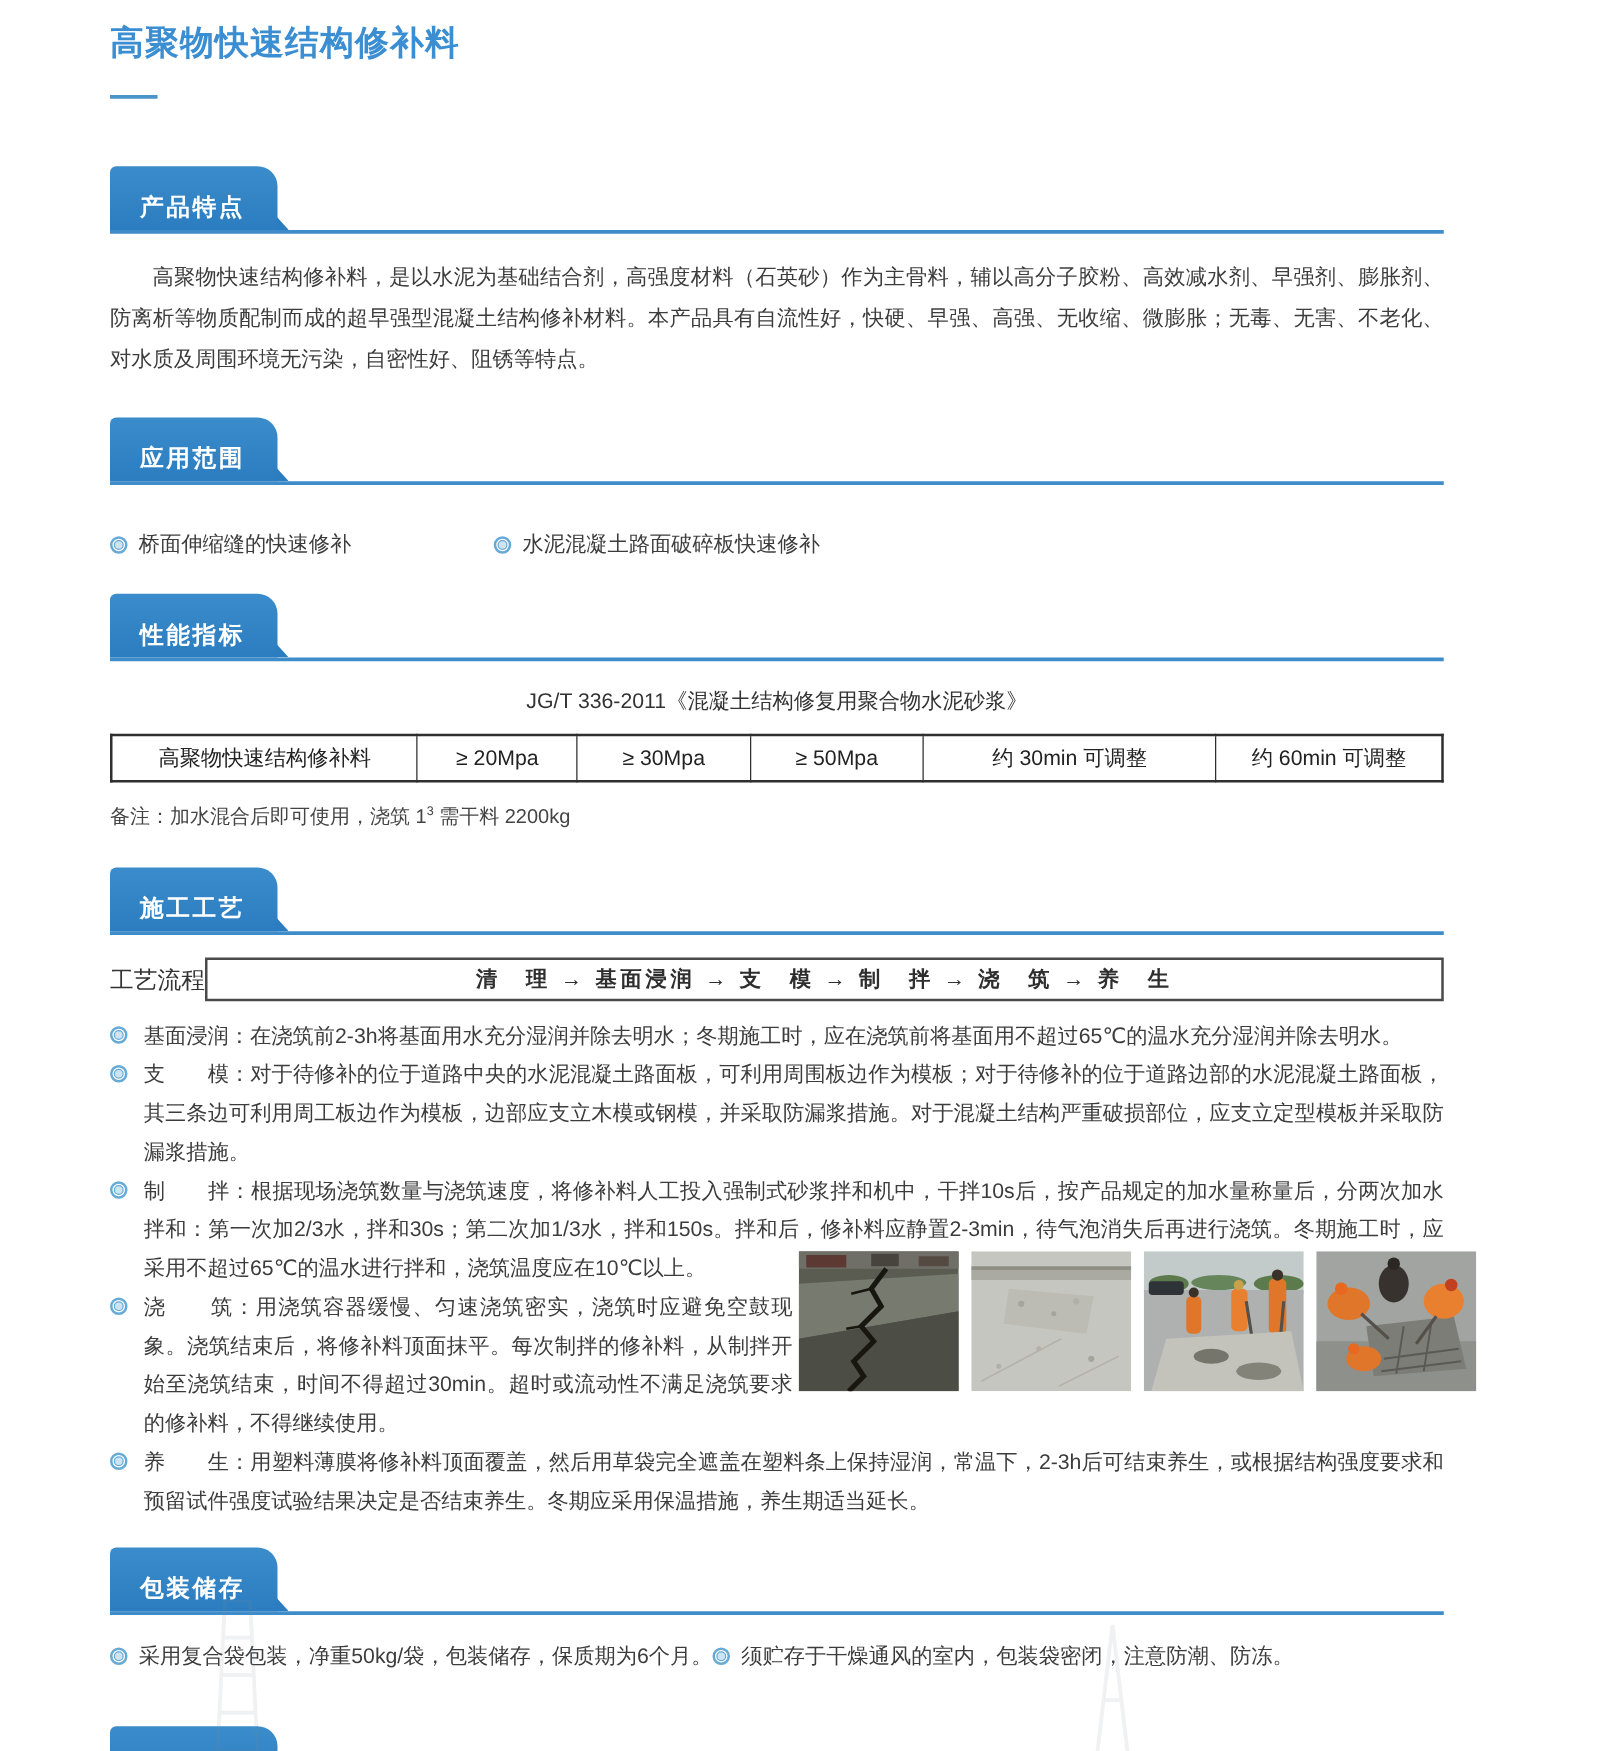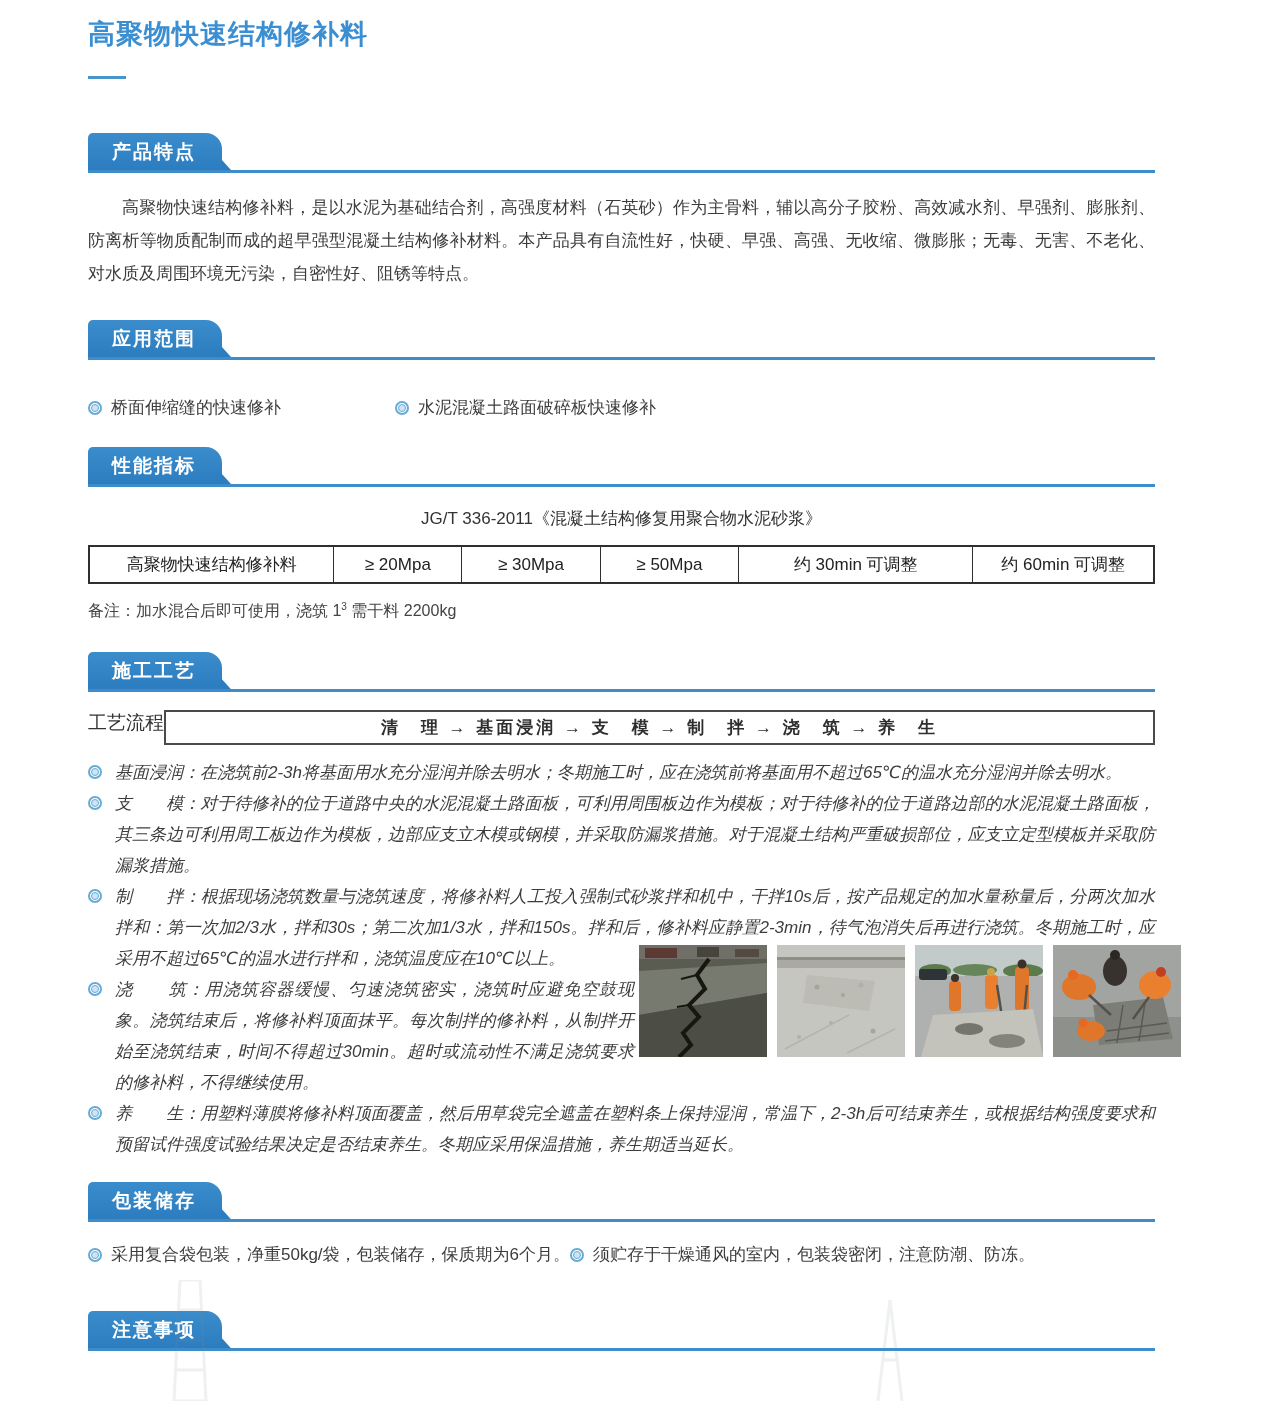--- a/index.html
+++ b/index.html
@@ -14,21 +14,21 @@
   
   .doc-title { padding-top:16px; font-size:27px; font-weight:bold; color:#3a8ed1; letter-spacing:1px; }
   .title-dash { width:38px; height:3px; background:#4a94cc; margin-top:24px; }
 
   
   .section-header { border-bottom:3px solid #3e8cc9; line-height:0; }
   .tab {
     display:inline-block; position:relative; line-height:normal;
     background:linear-gradient(#3a8ccb,#2c7dc0); color:#ffffff;
     font-size:19px; font-weight:bold; letter-spacing:2px;
-    padding:6px 26px 5px 24px; border-radius:5px 16px 0 0;
+    padding:20px 26px 5px 24px; border-radius:5px 16px 0 0;
   }
   .tab::after {
     content:''; position:absolute; right:-9px; bottom:0; width:10px; height:11px;
     background:#2c7dc0; clip-path:polygon(0 0,100% 100%,0 100%);
   }
 
   .mt-sec { margin-top:54px; }
   .body-par {
     margin-top:18px; font-size:17px; line-height:33px; color:#3c3c3c;
     text-indent:2em; text-align:justify;
@@ -56,27 +56,27 @@
     padding:6px 4px; border:1px solid #569fd6;
   }
   table.perf td {
     background:#ffffff; color:#222; font-size:17px; text-align:center;
     padding:6px 4px; border:1.5px solid #2f2f2f;
   }
   .note-line { margin-top:17px; font-size:16px; color:#444; }
   .note-line sup { font-size:10px; }
 
   
-  .flow-row { display:flex; align-items:flex-start; margin-top:18px; }
+  .flow-row { display:flex; align-items:center; margin-top:18px; }
   .flow-label { font-size:19px; color:#333; flex:none; }
   .flow-box {
     flex:1; border:2px solid #4a4a4a; padding:4px 8px;
     text-align:center; font-size:17px; font-weight:600; letter-spacing:3px; color:#2e2e2e;
   }
-  .steps { position:relative; margin-top:12px;font-style:italic; }
+  .steps { position:relative; margin-top:12px; }
   .step { position:relative; padding-left:27px; font-size:17px; line-height:31px;
     color:#3c3c3c; text-align:justify; }
   .step .bullet { position:absolute; left:0; top:8px; }
   .step.narrow { width:546px; }
   .photo-strip { position:absolute; top:188px; right:-26px; width:542px; height:112px;
     display:flex; gap:10px; }
   .photo-strip svg { width:128px; height:112px; flex:none; display:block; }
 
   .pack-items { margin-top:16px; display:flex; }
   .pack-items .bullet-row { line-height:33px; }

